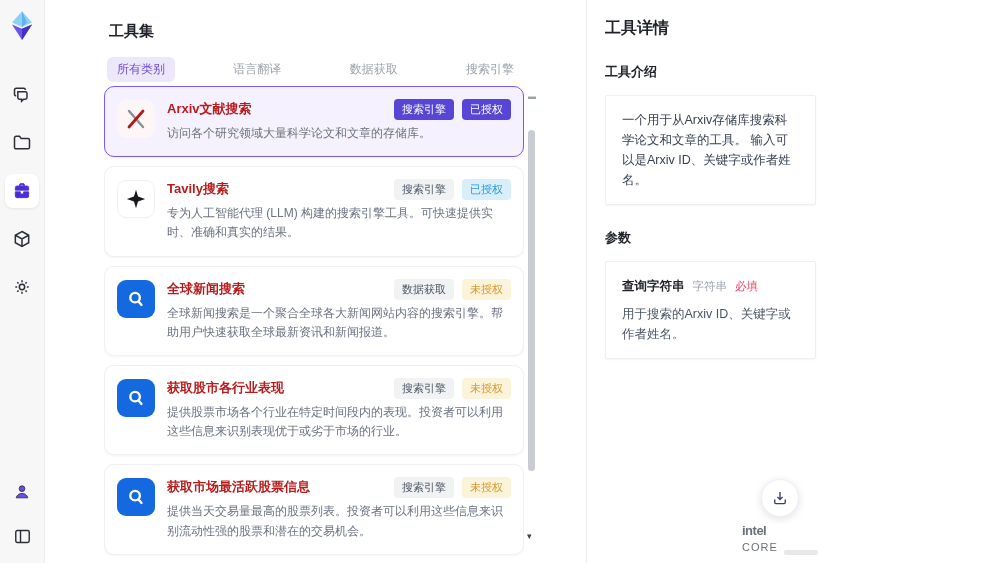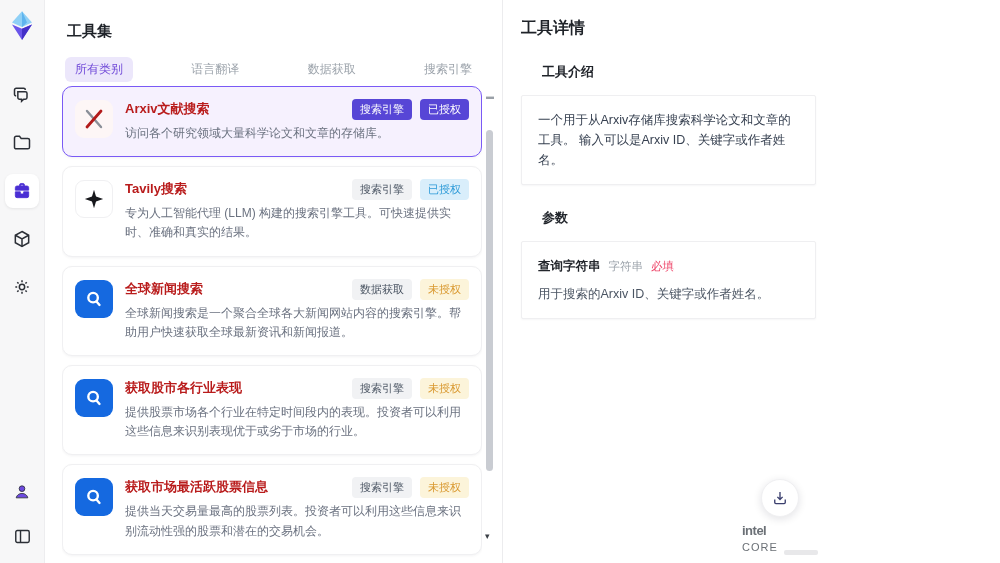--- a/index.html
+++ b/index.html
@@ -1,18 +1,18 @@
 <!DOCTYPE html>
 <html><head>
 <meta charset="utf-8">
 <style>
   * { margin:0; padding:0; box-sizing:border-box; }
   html,body { width:1000px; height:563px; overflow:hidden; background:#fff;
     font-family:"Liberation Sans","DejaVu Sans",sans-serif; color:#1f2329; }
-  .app { position:relative; width:836px; height:563px; display:flex; }
+  .app { position:relative; width:836px; height:563px; display:flex;gap:42px; }
 
   
   .sidebar { width:45px; height:100%; background:#f7f7f8; border-right:1px solid #ededef;
     display:flex; flex-direction:column; align-items:center; padding:10px 0; flex:0 0 45px; }
   .logo { width:30px; height:30px; margin-bottom:38px; }
   .nav-icons { display:flex; flex-direction:column; gap:14px; align-items:center; }
   .nav-btn { width:34px; height:34px; border-radius:8px; display:flex; align-items:center;
     justify-content:center; cursor:pointer; background:transparent; border:none; }
   .nav-btn svg { stroke:#2b2f36; }
   .nav-btn.active { background:#fff; box-shadow:0 1px 3px rgba(0,0,0,.08); }
@@ -47,21 +47,21 @@
   .tool-card.selected .tag { background:#5746d6; color:#fff; }
 
   .scroll-track { position:absolute; right:9px; top:92px; bottom:34px; width:7px; }
   .scroll-thumb { position:absolute; top:38px; width:7px; height:78%; border-radius:4px; background:#c9ccd2; cursor:pointer; }
   .scroll-arrow-up { position:absolute; top:0; left:0; color:#9aa0a8; font-size:8px; }
   .scroll-arrow-down { position:absolute; bottom:-12px; left:-1px; color:#3a3f46; font-size:9px; }
 
   
   .detail { flex:1; border-left:1px solid #ececee; padding:18px 20px 0 18px; background:#fff; }
   .detail-title { font-size:16px; font-weight:bold; margin-bottom:24px; }
-  .section-h { font-size:13px; font-weight:bold; margin-bottom:14px;margin-left:21px; }
+  .section-h { font-size:13px; font-weight:bold; margin-bottom:14px; }
   .detail-card { border:1px solid #efeff1; border-radius:2px; background:#fff;
     box-shadow:0 1px 2px rgba(20,20,40,.04); padding:14px 16px; margin-bottom:24px;
     font-size:12.5px; color:#374151; line-height:1.6; }
   .param-head { display:flex; align-items:baseline; gap:8px; margin-bottom:8px; }
   .param-name { font-size:12.5px; font-weight:bold; color:#23262c; }
   .param-type { font-size:11.5px; color:#9ca3ab; }
   .param-req { font-size:11.5px; color:#ee4468; }
   .param-desc { font-size:12.5px; color:#4b5563; }
 
   

